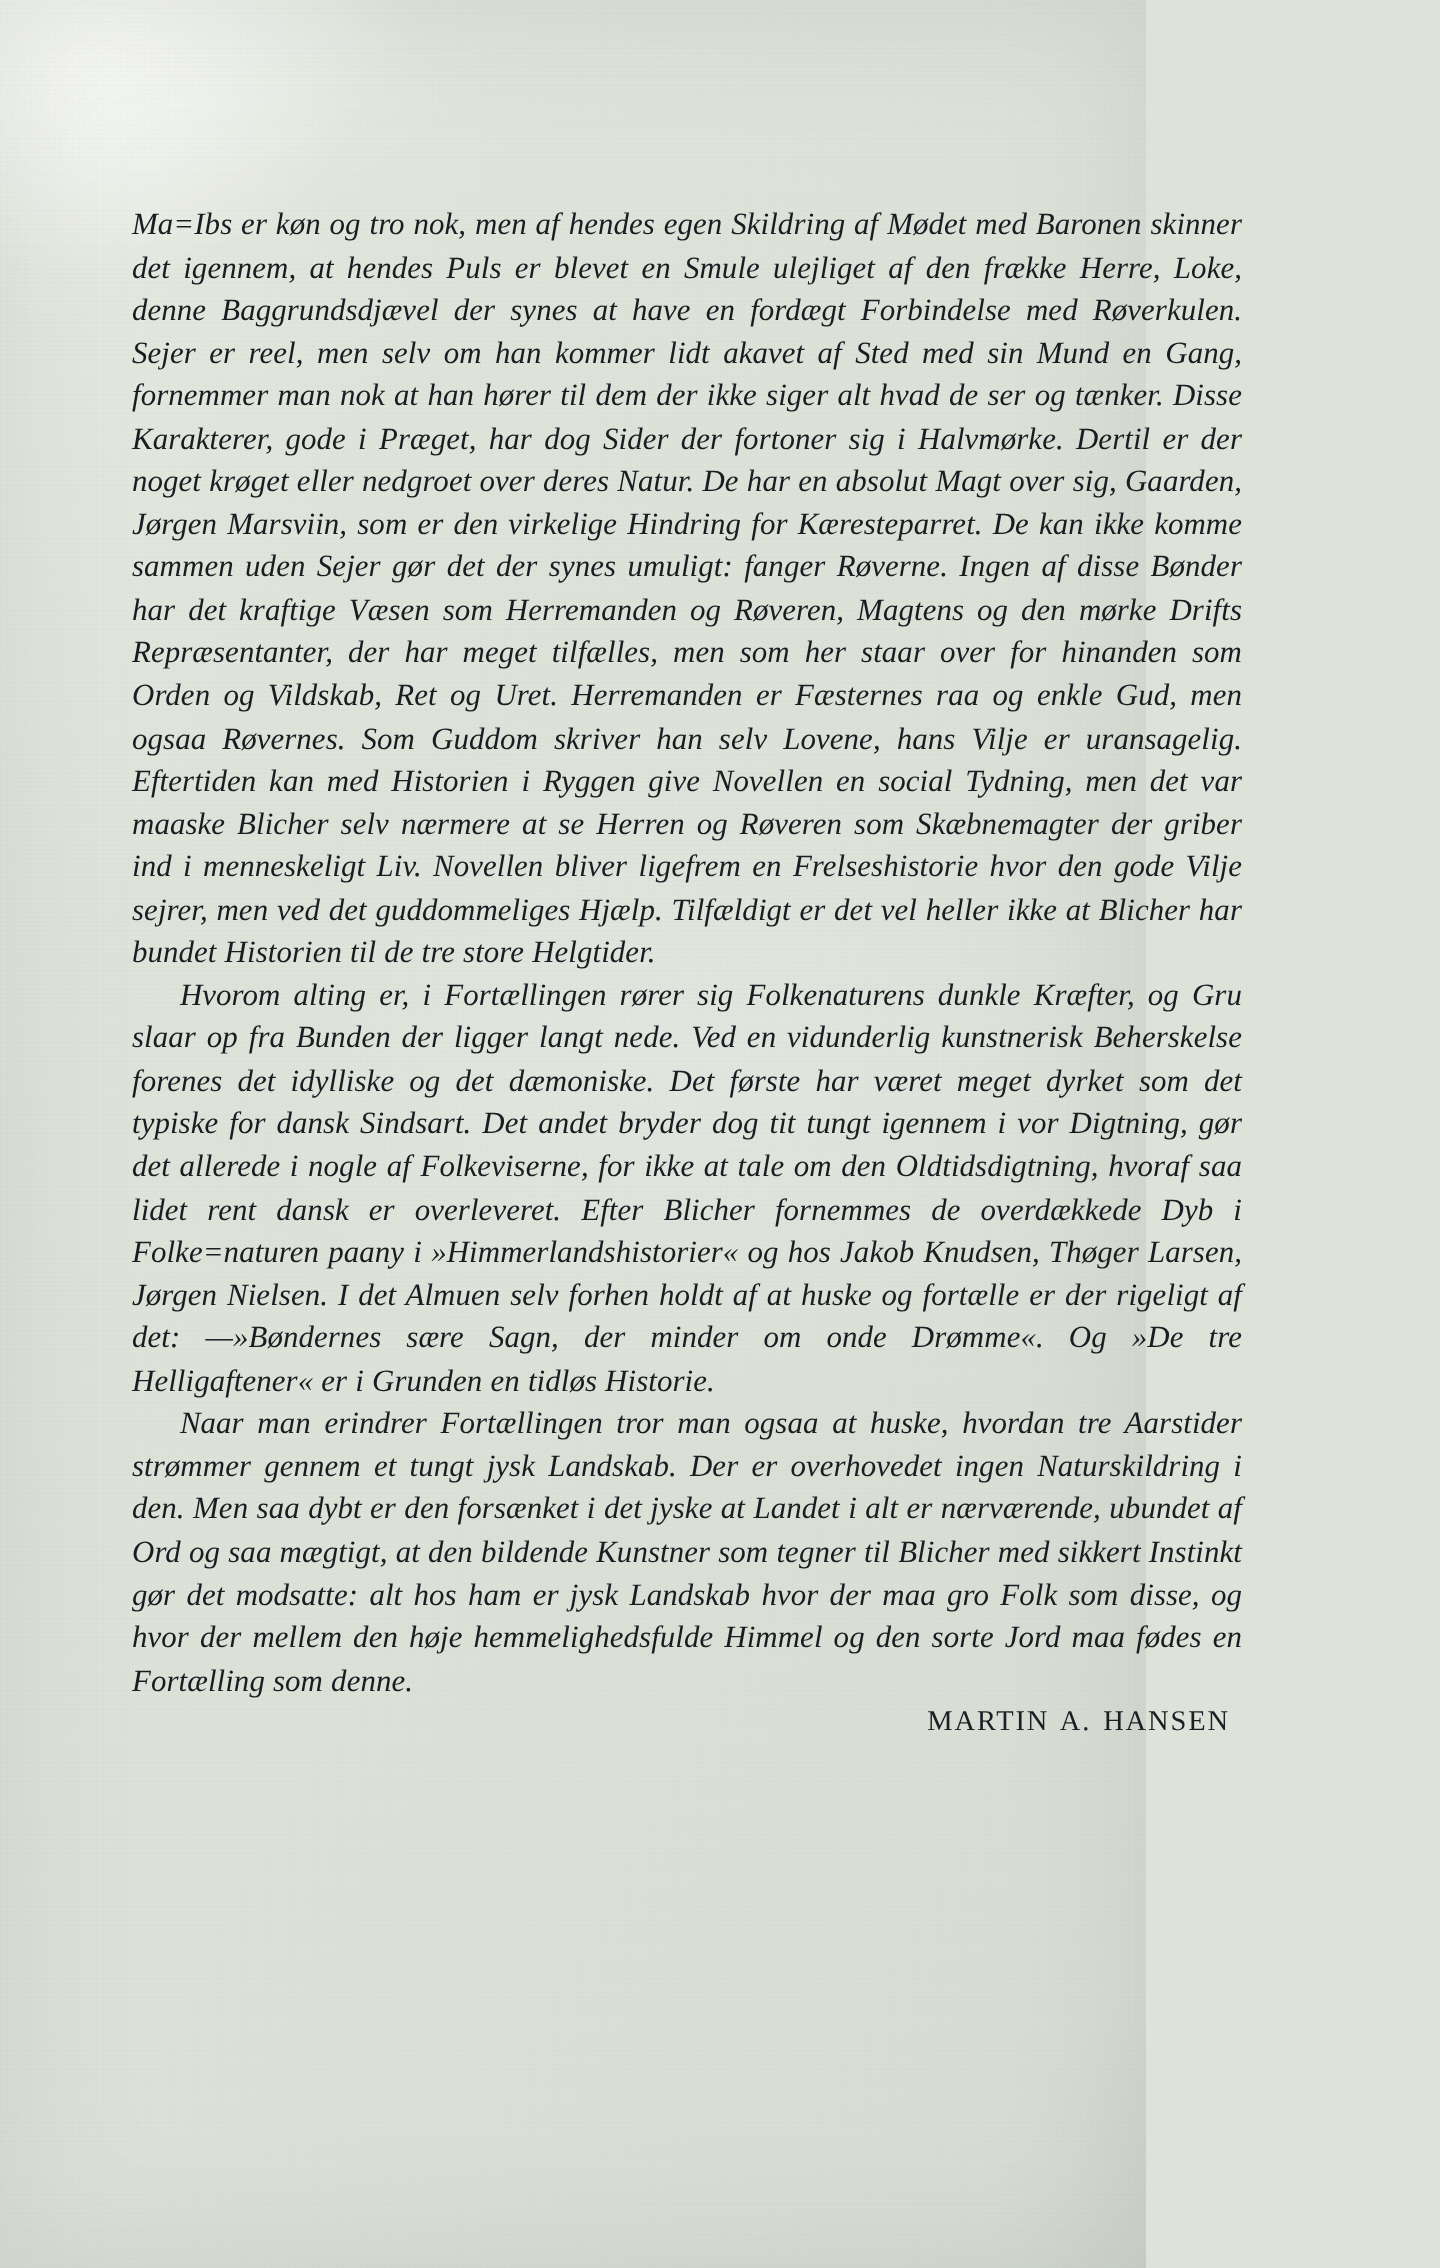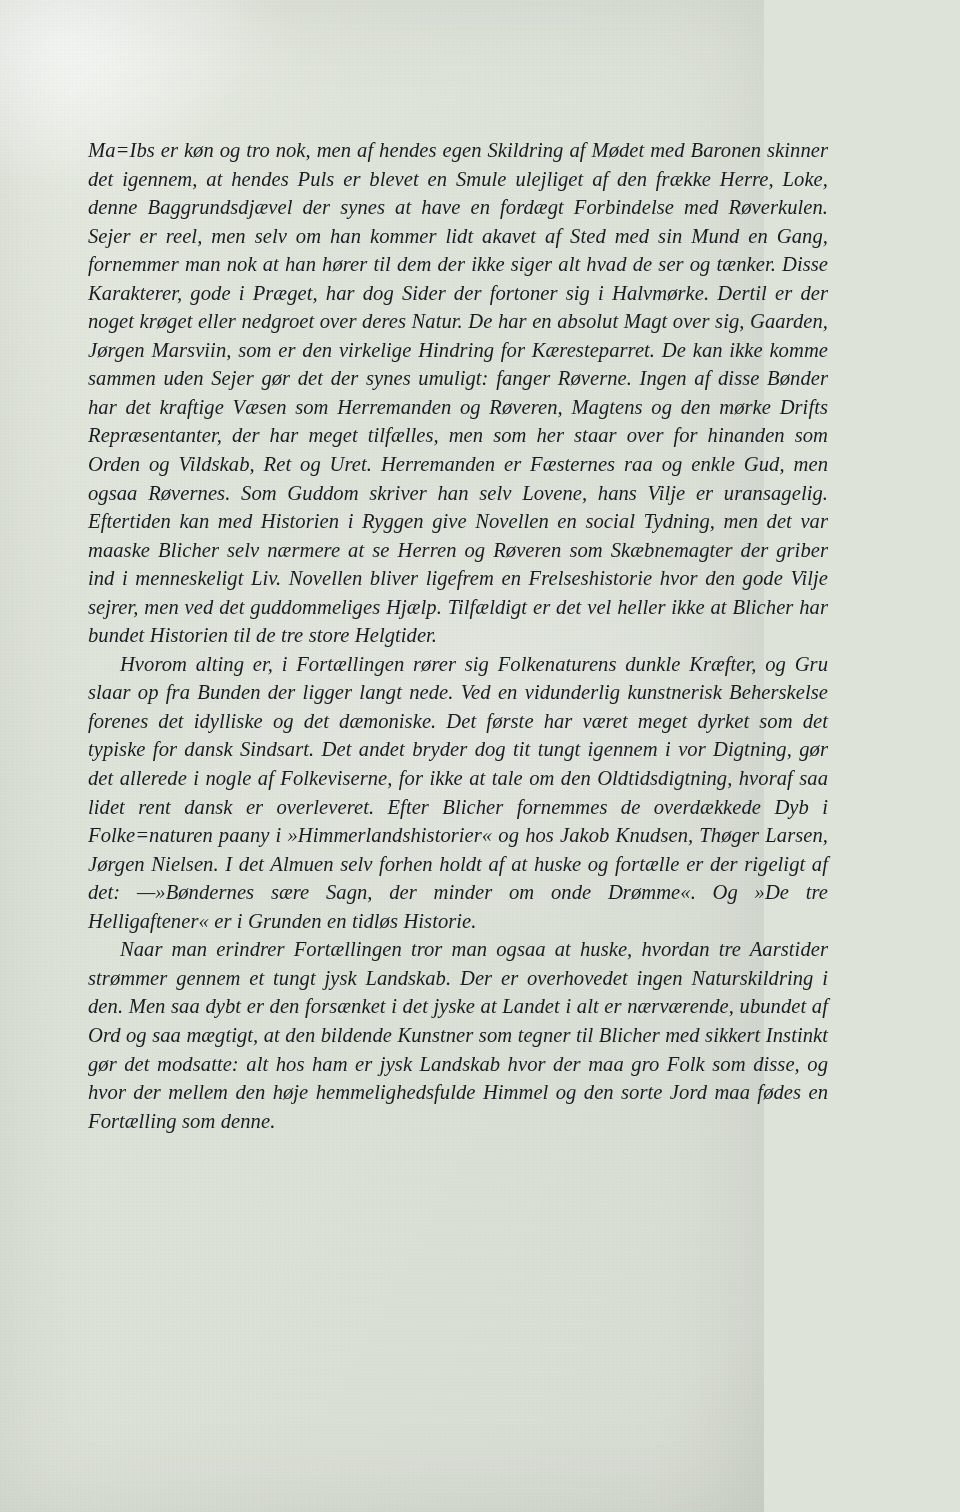--- a/index.html
+++ b/index.html
@@ -93,14 +93,15 @@
 
 <div id="page">
   <div id="streak"></div>
   <div id="grain"></div>
   <div id="vignette"></div>
 
   <div id="textblock">
     <p class="para">Ma=Ibs er køn og tro nok, men af hendes egen Skildring af Mødet med Baronen skinner det igennem, at hendes Puls er blevet en Smule ulejliget af den frække Herre, Loke, denne Baggrundsdjævel der synes at have en fordægt Forbindelse med Røverkulen. Sejer er reel, men selv om han kommer lidt akavet af Sted med sin Mund en Gang, fornemmer man nok at han hører til dem der ikke siger alt hvad de ser og tænker. Disse Karakterer, gode i Præget, har dog Sider der fortoner sig i Halvmørke. Dertil er der noget krøget eller nedgroet over deres Natur. De har en absolut Magt over sig, Gaarden, Jørgen Marsviin, som er den virkelige Hindring for Kæresteparret. De kan ikke komme sammen uden Sejer gør det der synes umuligt: fanger Røverne. Ingen af disse Bønder har det kraftige Væsen som Herremanden og Røveren, Magtens og den mørke Drifts Repræsentanter, der har meget tilfælles, men som her staar over for hinanden som Orden og Vildskab, Ret og Uret. Herremanden er Fæsternes raa og enkle Gud, men ogsaa Røvernes. Som Guddom skriver han selv Lovene, hans Vilje er uransagelig. Eftertiden kan med Historien i Ryggen give Novellen en social Tydning, men det var maaske Blicher selv nærmere at se Herren og Røveren som Skæbnemagter der griber ind i menneskeligt Liv. Novellen bliver ligefrem en Frelseshistorie hvor den gode Vilje sejrer, men ved det guddommeliges Hjælp. Tilfældigt er det vel heller ikke at Blicher har bundet Historien til de tre store Helgtider.</p>
     <p class="para">Hvorom alting er, i Fortællingen rører sig Folkenaturens dunkle Kræfter, og Gru slaar op fra Bunden der ligger langt nede. Ved en vidunderlig kunstnerisk Beherskelse forenes det idylliske og det dæmoniske. Det første har været meget dyrket som det typiske for dansk Sindsart. Det andet bryder dog tit tungt igennem i vor Digtning, gør det allerede i nogle af Folkeviserne, for ikke at tale om den Oldtidsdigtning, hvoraf saa lidet rent dansk er overleveret. Efter Blicher fornemmes de overdækkede Dyb i Folke=naturen paany i »Himmerlandshistorier« og hos Jakob Knudsen, Thøger Larsen, Jørgen Nielsen. I det Almuen selv forhen holdt af at huske og fortælle er der rigeligt af det: —»Bøndernes sære Sagn, der minder om onde Drømme«. Og »De tre Helligaftener« er i Grunden en tidløs Historie.</p>
     <p class="para">Naar man erindrer Fortællingen tror man ogsaa at huske, hvordan tre Aarstider strømmer gennem et tungt jysk Landskab. Der er overhovedet ingen Naturskildring i den. Men saa dybt er den forsænket i det jyske at Landet i alt er nærværende, ubundet af Ord og saa mægtigt, at den bildende Kunstner som tegner til Blicher med sikkert Instinkt gør det modsatte: alt hos ham er jysk Landskab hvor der maa gro Folk som disse, og hvor der mellem den høje hemmelighedsfulde Himmel og den sorte Jord maa fødes en Fortælling som denne.</p>
+    <p class="signature">MARTIN A. HANSEN</p>
   </div>
 </div>
 
 </body></html>

